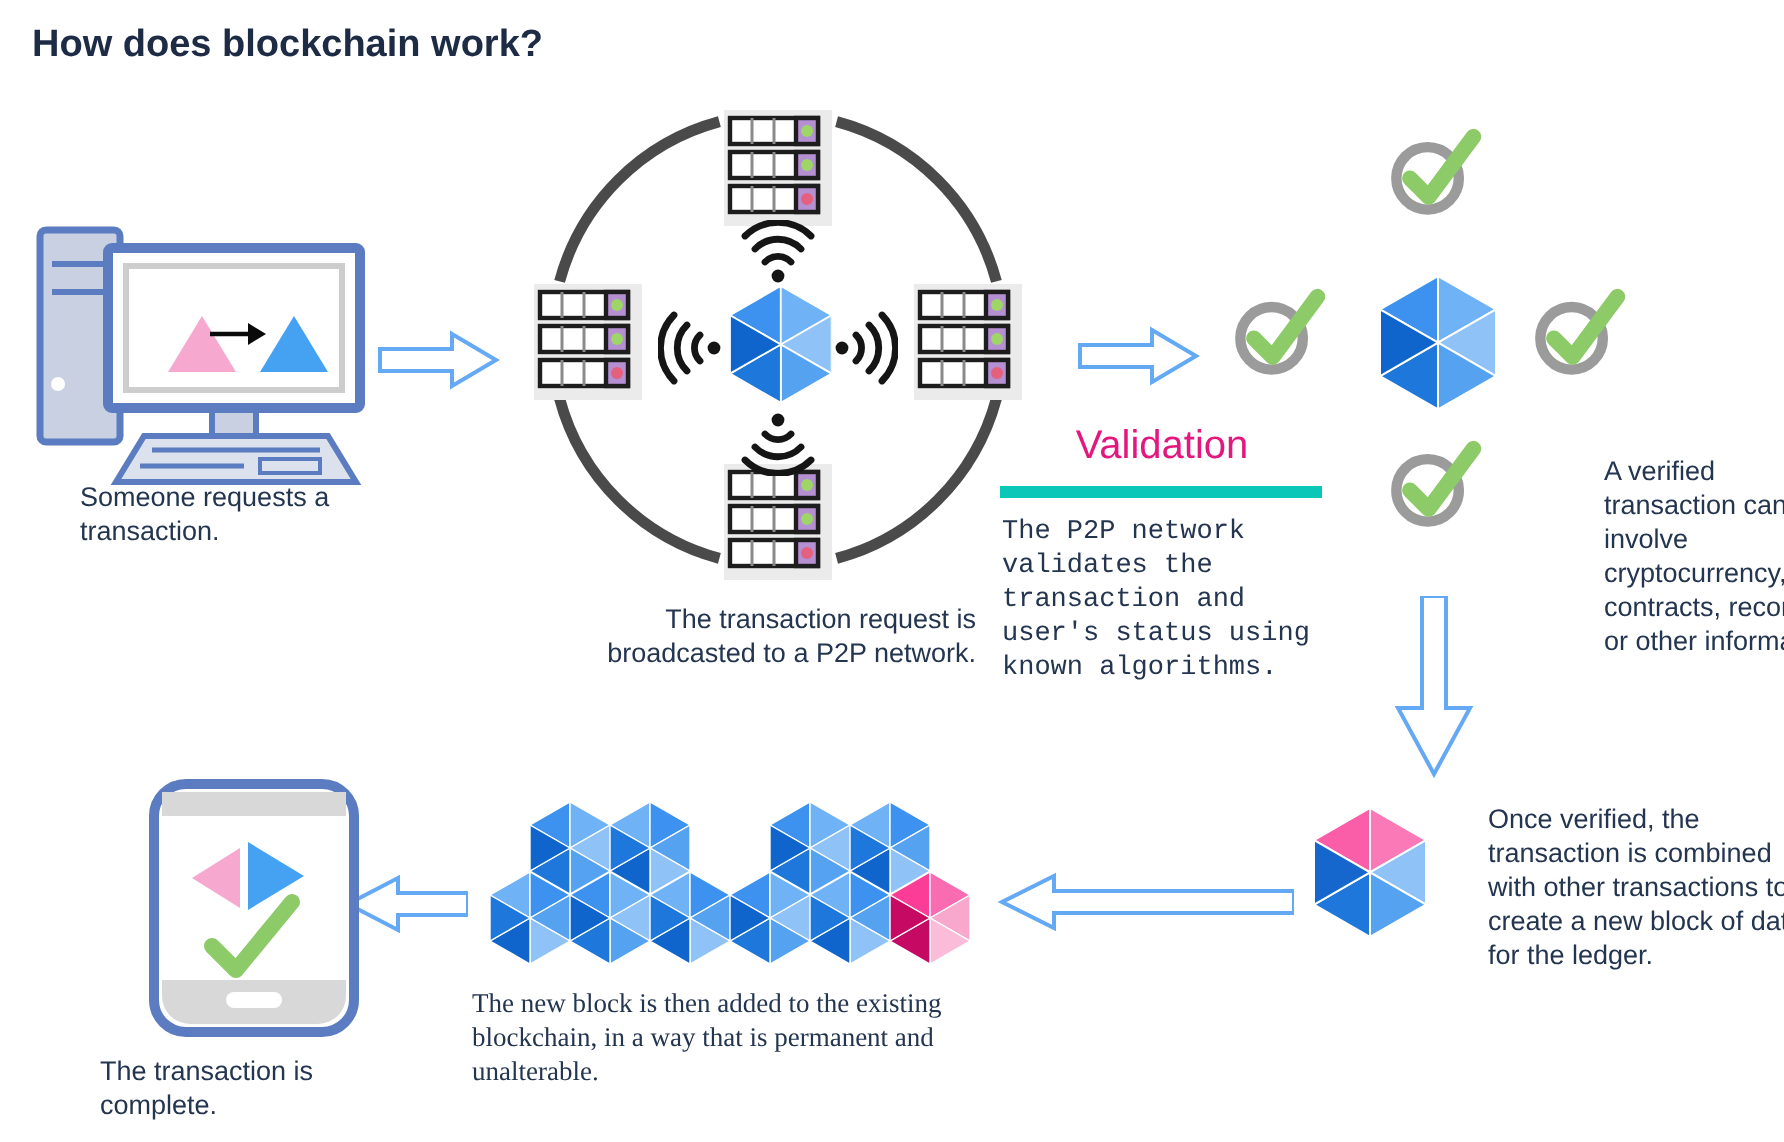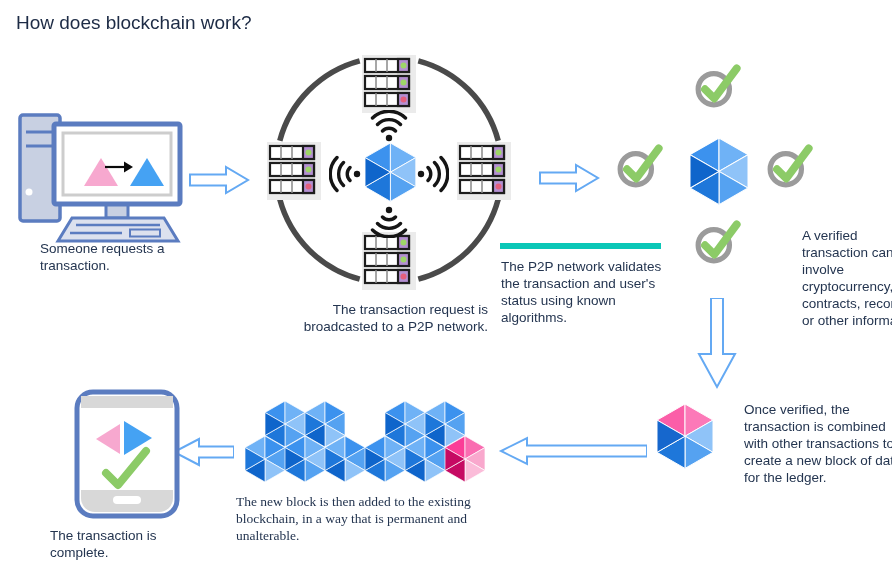--- a/index.html
+++ b/index.html
@@ -1,29 +1,29 @@
 <!DOCTYPE html>
 <html><head>
 <meta charset="utf-8">
 <style>
   html,body{margin:0;padding:0;background:#fff;}
   #canvas{position:relative;width:892px;height:571px;background:#fff;overflow:hidden;
           font-family:"Liberation Sans", sans-serif;color:#243550;}
   .abs{position:absolute;}
   .caption{font-size:13.5px;line-height:1.26;color:#243550;}
-  #title{left:16px;top:12px;width:400px;font-size:19px;font-weight:400;color:#1d2b45;}
+  #title{left:16px;top:12px;width:400px;font-size:19px;font-weight:700;color:#1d2b45;}
   #computer-svg{left:18px;top:112px;}
   #cap-request{left:40px;top:240px;width:170px;}
   #arrow1{left:188px;top:165px;}
   #p2p-svg{left:264px;top:48px;}
   #cap-broadcast{left:263px;top:301px;width:225px;text-align:right;}
   #arrow2{left:538px;top:163px;}
   #validation-heading{left:500px;top:212px;width:162px;text-align:center;font-size:20px;color:#e2187f;}
   #validation-bar{left:500px;top:243px;width:161px;height:6px;background:#0bc7b7;}
-  #validation-body{left:501px;top:258px;width:172px;}
+  #validation-body{left:501px;top:258px;width:172px;font-family:Liberation Mono, monospace;}
   #check-top{left:694px;top:60px;}
   #check-left{left:616px;top:140px;}
   #check-right{left:766px;top:140px;}
   #check-bottom{left:694px;top:216px;}
   #verify-cube{left:690px;top:138px;}
   #cap-verified{left:802px;top:227px;width:124px;}
   #arrow-down{left:694px;top:298px;}
   #combine-cube{left:657px;top:404px;}
   #cap-combine{left:731px;top:401px;width:161px;margin-left:13px;}
   #arrow-left-long{left:497px;top:436px;}
@@ -168,20 +168,21 @@
         <use href="#wifi" width="40" height="32"></use>
       </g>
     <use href="#cubeA" transform="translate(101,95) scale(1.27)" width="40" height="46"></use>
   </svg>
   <div id="cap-broadcast" class="abs caption">The transaction request is broadcasted to a P2P network.</div>
 
   <svg id="arrow2" class="abs" width="64" height="30">
       <use href="#arrowRight"></use>
     </svg>
 
+  <div id="validation-heading" class="abs">Validation</div>
   <div id="validation-bar" class="abs"></div>
   <div id="validation-body" class="abs caption">The P2P network validates the transaction and user's status using known algorithms.</div>
 
   <svg id="check-top" class="abs" width="50" height="50">
       <use href="#check"></use>
     </svg>
   <svg id="check-left" class="abs" width="50" height="50">
       <use href="#check"></use>
     </svg>
   <svg id="check-right" class="abs" width="50" height="50">

